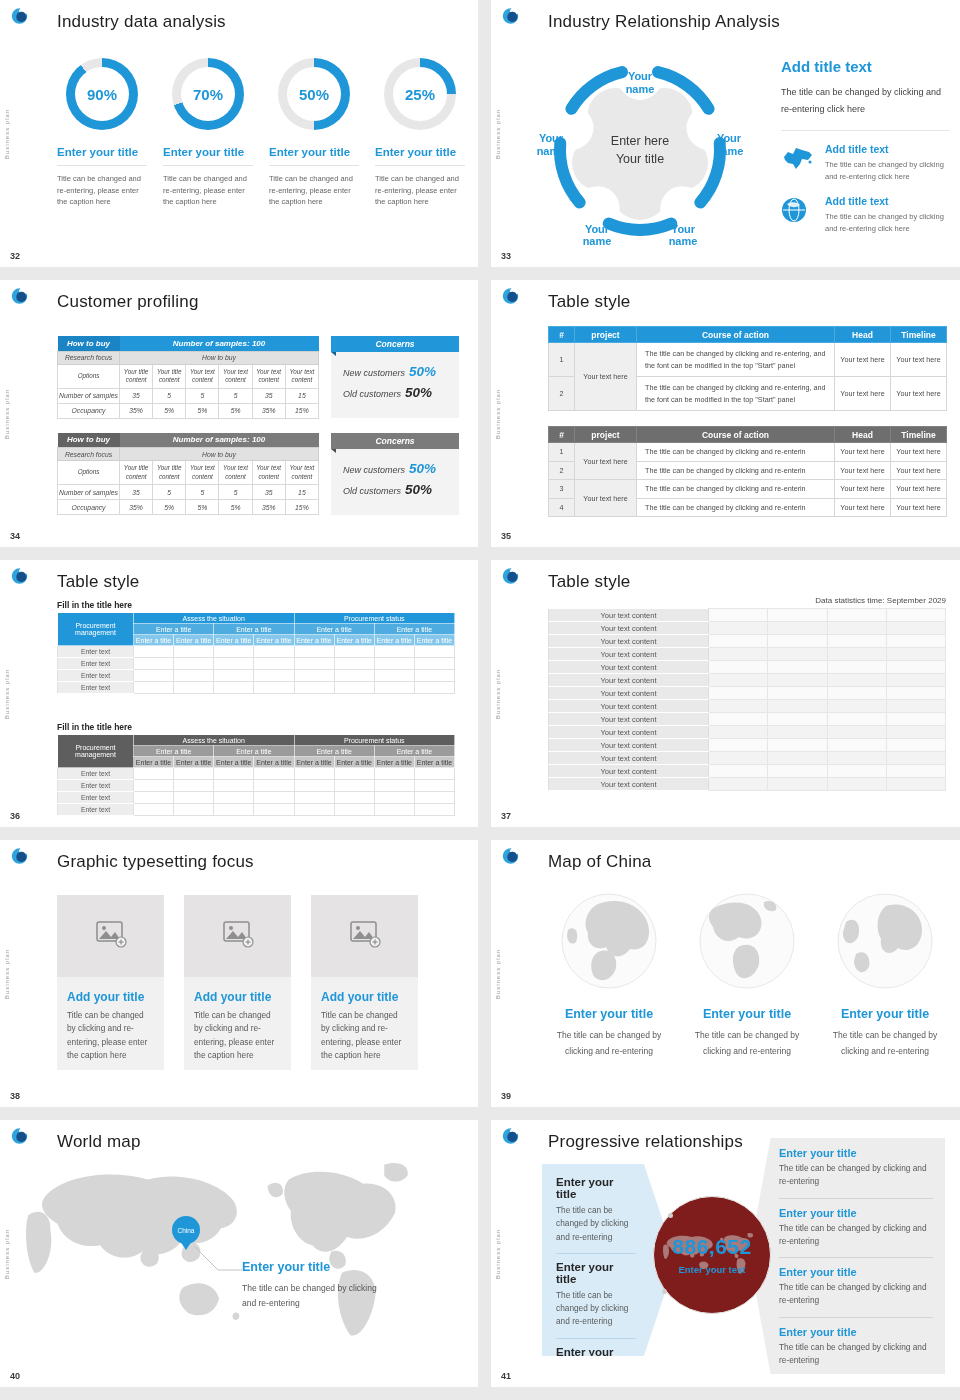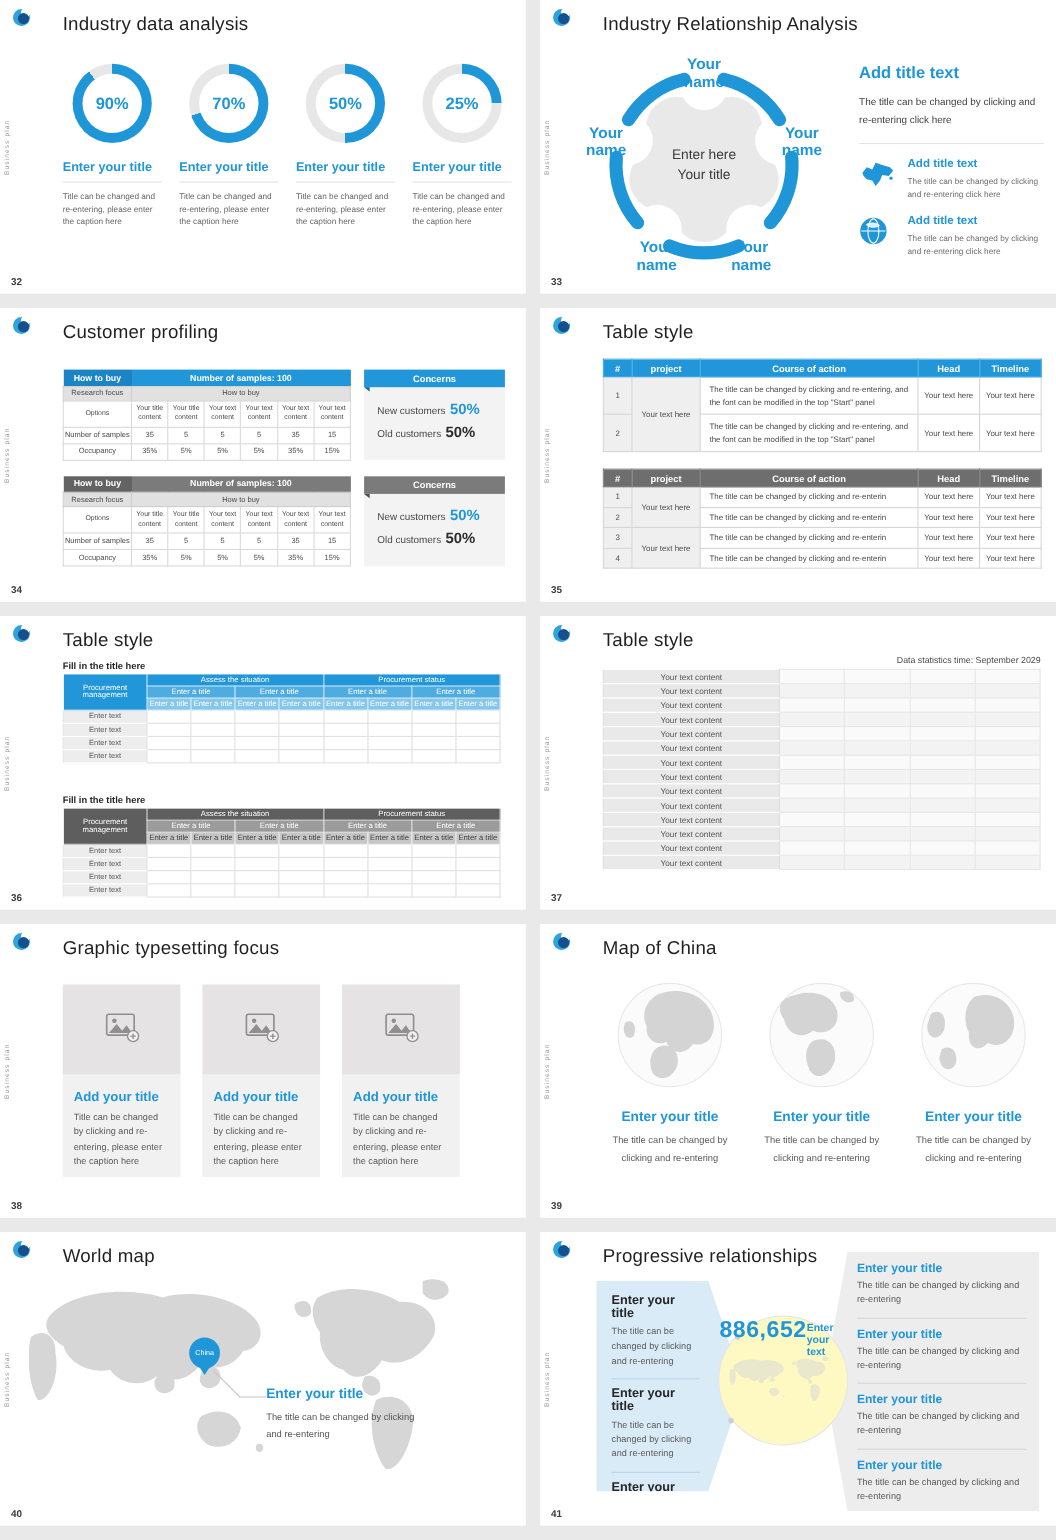--- a/index.html
+++ b/index.html
@@ -19,38 +19,38 @@
   .dcol{width:90px;}
   .donut{width:72px;height:72px;border-radius:50%;display:flex;align-items:center;justify-content:center;margin:0 auto;background:#E7E7E7;}
   .dhole{width:54px;height:54px;border-radius:50%;background:#fff;display:flex;align-items:center;justify-content:center;font-weight:700;font-size:15px;color:#1E96D8;}
   .dtitle{margin-top:16px;font-size:11.5px;font-weight:700;color:#1E96D8;}
   .dcap{margin-top:7px;padding-top:7px;border-top:1px solid #e2e2e2;font-size:7.5px;line-height:1.55;color:#666;}
 
   
   .gear{position:absolute;left:44px;top:50px;width:210px;height:200px;}
   .gear svg{position:absolute;left:0;top:0;}
   .gcenter{position:absolute;left:50%;top:50%;transform:translate(-50%,-50%);text-align:center;font-size:12.5px;color:#3a3a3a;line-height:1.4;}
-  .gname{position:absolute;font-size:14px;font-weight:700;color:#1E96D8;text-align:center;line-height:1.15;width:40px;}
+  .gname{position:absolute;font-size:11px;font-weight:700;color:#1E96D8;text-align:center;line-height:1.15;width:40px;margin-top:20px;}
   .gn-top{left:50%;top:0;transform:translateX(-50%);}
   .gn-left{left:-4px;top:62px;}
   .gn-right{right:-4px;top:62px;}
   .gn-bl{left:42px;bottom:2px;}
   .gn-br{right:42px;bottom:2px;}
   .s33r{position:absolute;left:290px;top:58px;right:11px;}
   .s33r-title{font-size:15px;font-weight:700;color:#1E96D8;}
   .s33r-cap{margin-top:9px;font-size:9px;color:#414141;line-height:1.9;}
   .s33-div{margin-top:12px;border-top:1px solid #e4e4e4;}
   .s33-item{display:flex;gap:10px;margin-top:12px;align-items:flex-start;}
   .s33-ico{flex:0 0 34px;padding-top:2px;}
   .s33-it{font-size:10.5px;font-weight:700;color:#1E96D8;}
   .s33-ic{margin-top:4px;font-size:7.5px;color:#6e6e6e;line-height:1.6;}
 
   
   .s34wrap{position:absolute;left:57px;top:56px;}
-  .s34grp{display:flex;margin-bottom:14px;}
+  .s34grp{display:flex;margin-bottom:14px;font-style:italic;}
   .s34t{width:262px;border-collapse:collapse;table-layout:fixed;}
   .s34t td{border:1px solid #d9d9d9;text-align:center;color:#4a4a4a;padding:1px;}
   .s34t tr.hrow td{font-size:8px;font-weight:700;color:#fff;height:15px;border:none;}
   .tb tr.hrow td.hc1{background:#1B84C5;}
   .tb tr.hrow td.hc2{background:#2196D9;}
   .tg tr.hrow td.hc1{background:#636363;}
   .tg tr.hrow td.hc2{background:#7B7B7B;}
   .s34t tr.rrow td{background:#E1E1E1;font-size:6.8px;height:13px;border-color:#cfcfcf;}
   .s34t tr.orow td{font-size:6.3px;height:24px;line-height:1.3;}
   .s34t tr.nrow td{font-size:6.8px;height:15px;}
@@ -134,22 +134,22 @@
   .s40title{font-size:12.5px;font-weight:700;color:#1E96D8;}
   .s40cap{margin-top:7px;font-size:8.5px;color:#555;line-height:1.8;}
 
   
   .arrL{position:absolute;left:51px;top:44px;width:134px;height:192px;background:#D8EBF7;
     clip-path:polygon(0 0,76% 0,100% 50%,76% 100%,0 100%);padding:5px 40px 0 14px;}
   .aitem{padding:7px 0 9px;border-bottom:1px solid #B9D6EA;}
   .aitem:last-child{border-bottom:none;}
   .atitle{font-size:11.5px;font-weight:700;color:#262626;}
   .acap{margin-top:4px;font-size:8.3px;color:#5a5a5a;line-height:1.6;}
-  .circ{position:absolute;left:162px;top:76px;width:118px;height:118px;border-radius:50%;background:#fef9c3;
-    border:1px solid #E6E6E6;display:flex;flex-direction:row;align-items:flex-start;justify-content:center;z-index:2;}
+  .circ{position:absolute;left:162px;top:76px;width:118px;height:118px;border-radius:50%;background:#7f1d1d;
+    border:1px solid #E6E6E6;display:flex;flex-direction:column;align-items:center;justify-content:center;z-index:2;}
   .circ .bgmap{position:absolute;left:9px;top:34px;width:100px;height:50px;opacity:.5;}
   .cnum{position:relative;font-size:21px;font-weight:700;color:#1E96D8;letter-spacing:.5px;}
   .clabel{position:relative;margin-top:5px;font-size:9.5px;font-weight:700;color:#1E96D8;}
   .cdot{position:absolute;width:5px;height:5px;border-radius:50%;background:#CFCFCF;}
   .cdot1{left:14px;top:16px;}
   .cdot2{left:8px;top:92px;}
   .panR{position:absolute;left:258px;top:18px;width:196px;height:236px;background:#EDEDED;
     clip-path:polygon(11% 0,100% 0,100% 100%,11% 100%,0 50%);padding:1px 12px 0 30px;}
   .ritem{padding:8px 0 9px;border-top:1px solid #D6D6D6;}
   .ritem:first-child{border-top:none;}

